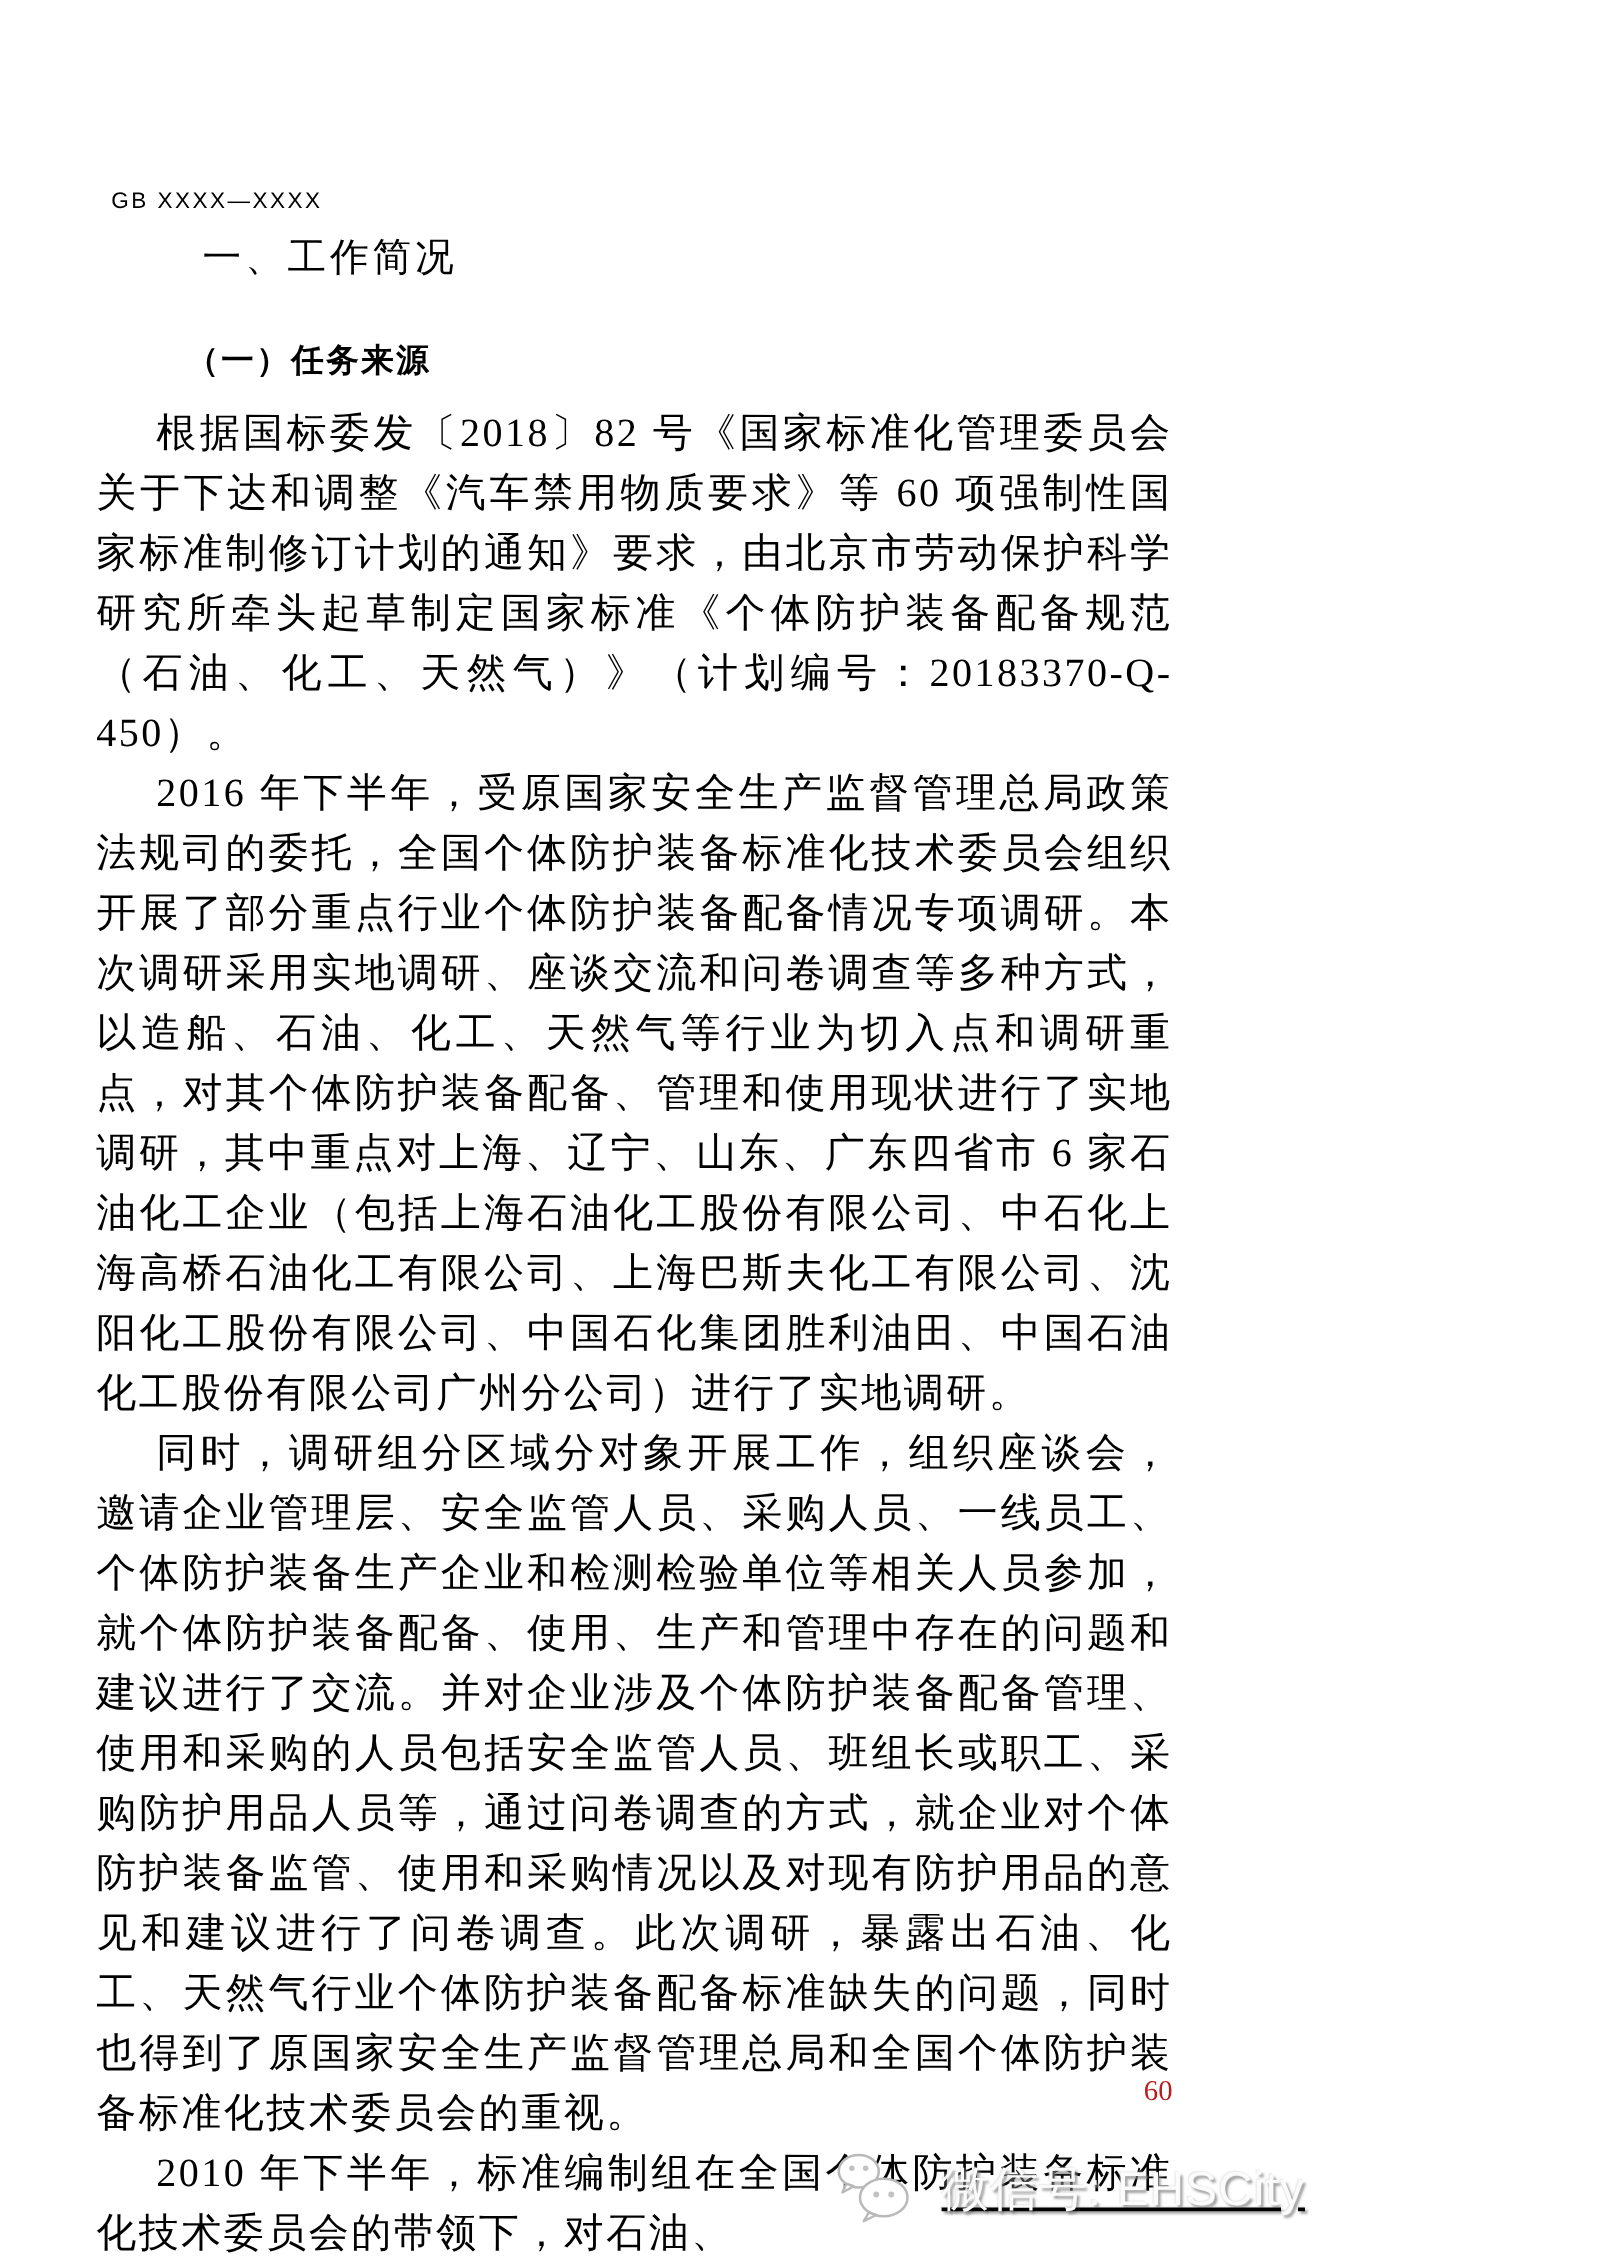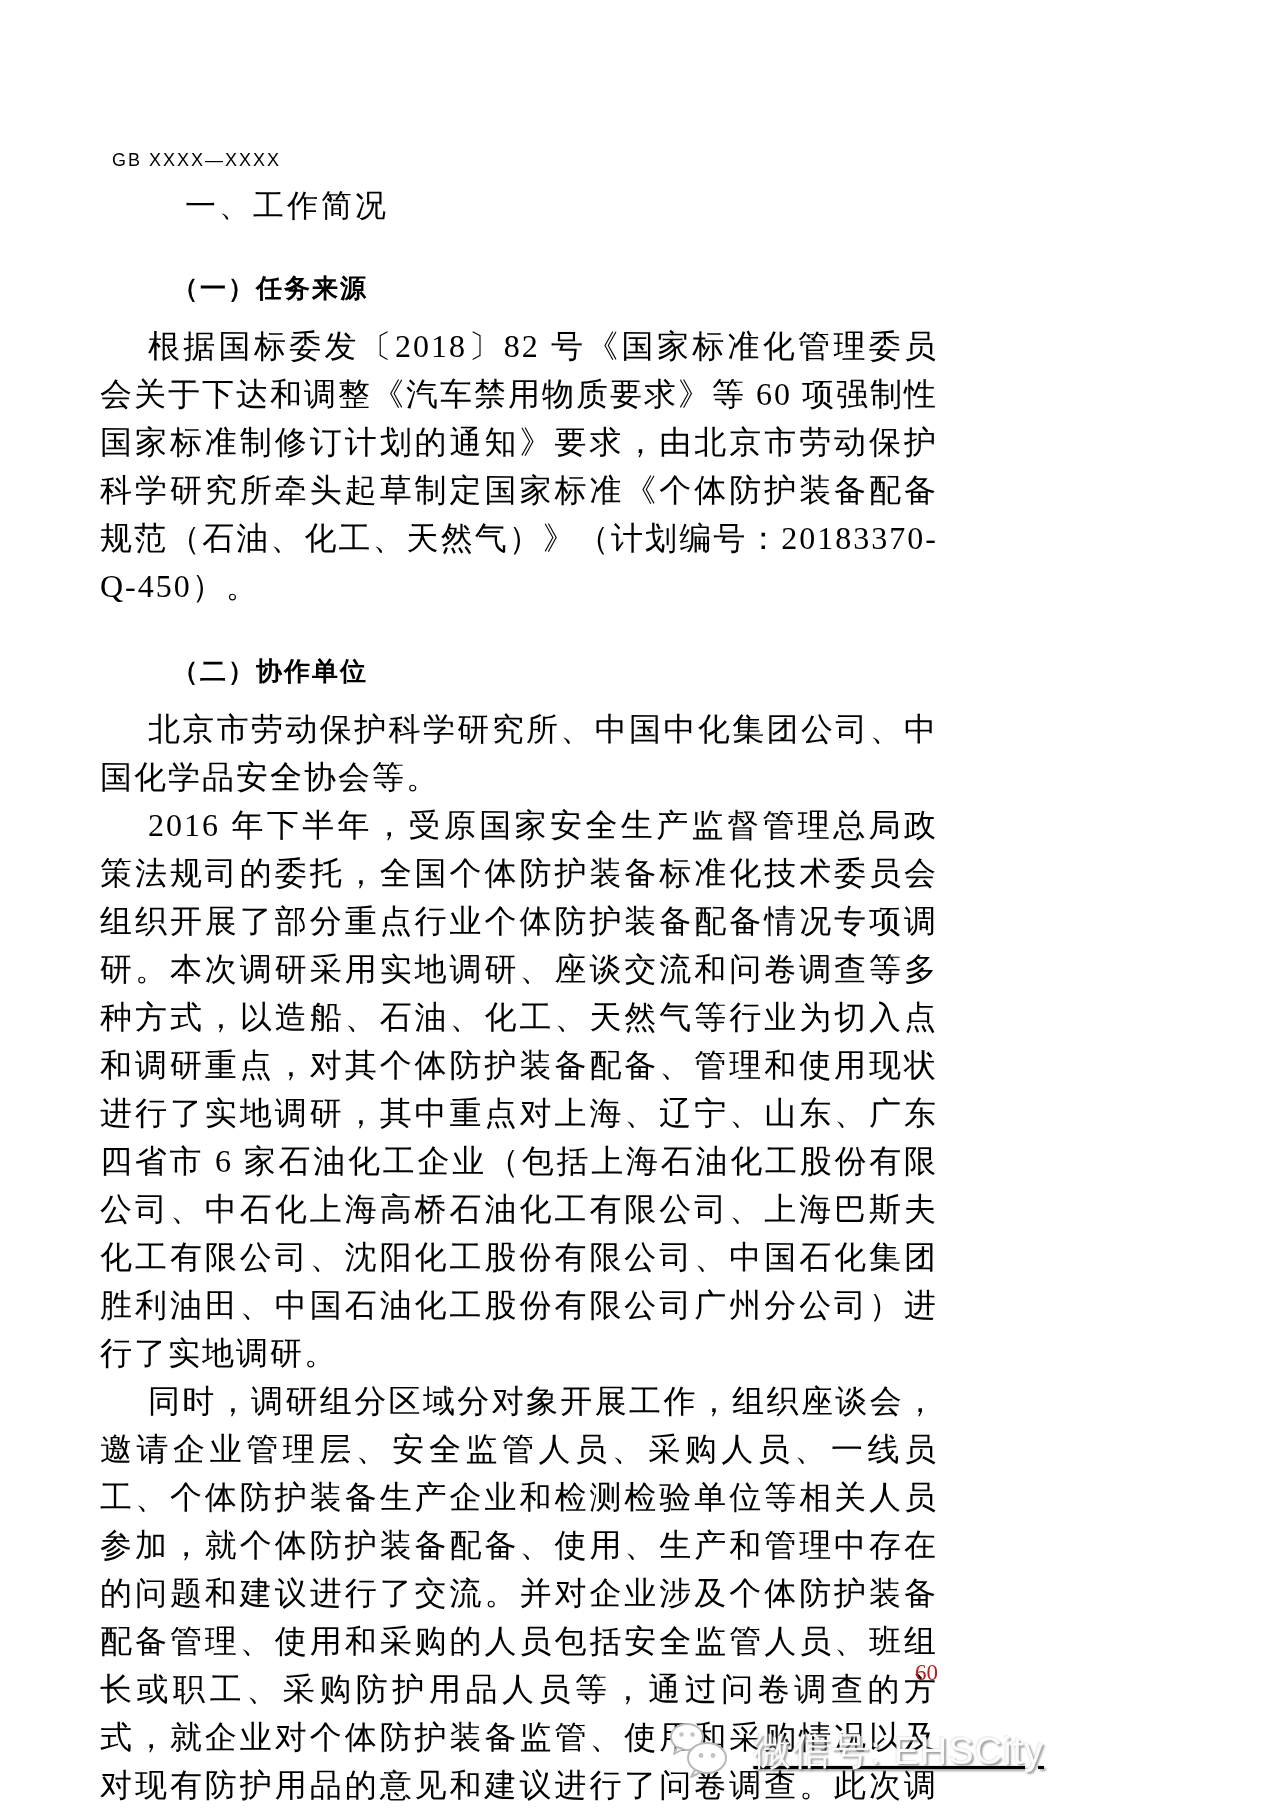--- a/index.html
+++ b/index.html
@@ -11,21 +11,21 @@
     font-family: "Liberation Serif", "DejaVu Serif", serif;
     color: #000;
     overflow: hidden;
   }
   .page {
     position: relative;
     width: 1068px;
     height: 1810px;
     background: #ffffff;
     box-sizing: border-box;
-    padding: 150px 130px 0 100px;
+    padding: 150px 130px 0 77px;
   }
   .header-code {
     font-family: "Liberation Sans", "DejaVu Sans", sans-serif;
     font-size: 18px;
     letter-spacing: 2px;
     margin-left: 12px;
     color: #000;
   }
   .doc-title {
     font-family: "Liberation Sans", "DejaVu Sans", sans-serif;
@@ -88,24 +88,20 @@
 
   <div class="header-code">GB XXXX—XXXX</div>
 
   <h1 class="doc-title">一、工作简况</h1>
 
   <section>
     <h2 class="section-heading">（一）任务来源</h2>
     <p class="body-paragraph">根据国标委发〔2018〕82 号《国家标准化管理委员会关于下达和调整《汽车禁用物质要求》等 60 项强制性国家标准制修订计划的通知》要求，由北京市劳动保护科学研究所牵头起草制定国家标准《个体防护装备配备规范（石油、化工、天然气）》（计划编号：20183370-Q-450）。</p>
   </section>
 
-  <section>
-    <h2 class="section-heading">（二）协作单位</h2>
-    <p class="body-paragraph">北京市劳动保护科学研究所、中国中化集团公司、中国化学品安全协会等。</p>
-  </section>
 
   <section>
     <p class="body-paragraph">2016 年下半年，受原国家安全生产监督管理总局政策法规司的委托，全国个体防护装备标准化技术委员会组织开展了部分重点行业个体防护装备配备情况专项调研。本次调研采用实地调研、座谈交流和问卷调查等多种方式，以造船、石油、化工、天然气等行业为切入点和调研重点，对其个体防护装备配备、管理和使用现状进行了实地调研，其中重点对上海、辽宁、山东、广东四省市 6 家石油化工企业（包括上海石油化工股份有限公司、中石化上海高桥石油化工有限公司、上海巴斯夫化工有限公司、沈阳化工股份有限公司、中国石化集团胜利油田、中国石油化工股份有限公司广州分公司）进行了实地调研。</p>
     <p class="body-paragraph">同时，调研组分区域分对象开展工作，组织座谈会，邀请企业管理层、安全监管人员、采购人员、一线员工、个体防护装备生产企业和检测检验单位等相关人员参加，就个体防护装备配备、使用、生产和管理中存在的问题和建议进行了交流。并对企业涉及个体防护装备配备管理、使用和采购的人员包括安全监管人员、班组长或职工、采购防护用品人员等，通过问卷调查的方式，就企业对个体防护装备监管、使用和采购情况以及对现有防护用品的意见和建议进行了问卷调查。此次调研，暴露出石油、化工、天然气行业个体防护装备配备标准缺失的问题，同时也得到了原国家安全生产监督管理总局和全国个体防护装备标准化技术委员会的重视。</p>
     <p class="body-paragraph">2010 年下半年，标准编制组在全国个体防护装备标准化技术委员会的带领下，对石油、</p>
   </section>
 
   <div class="page-number">60</div>
 
   <div class="watermark">

